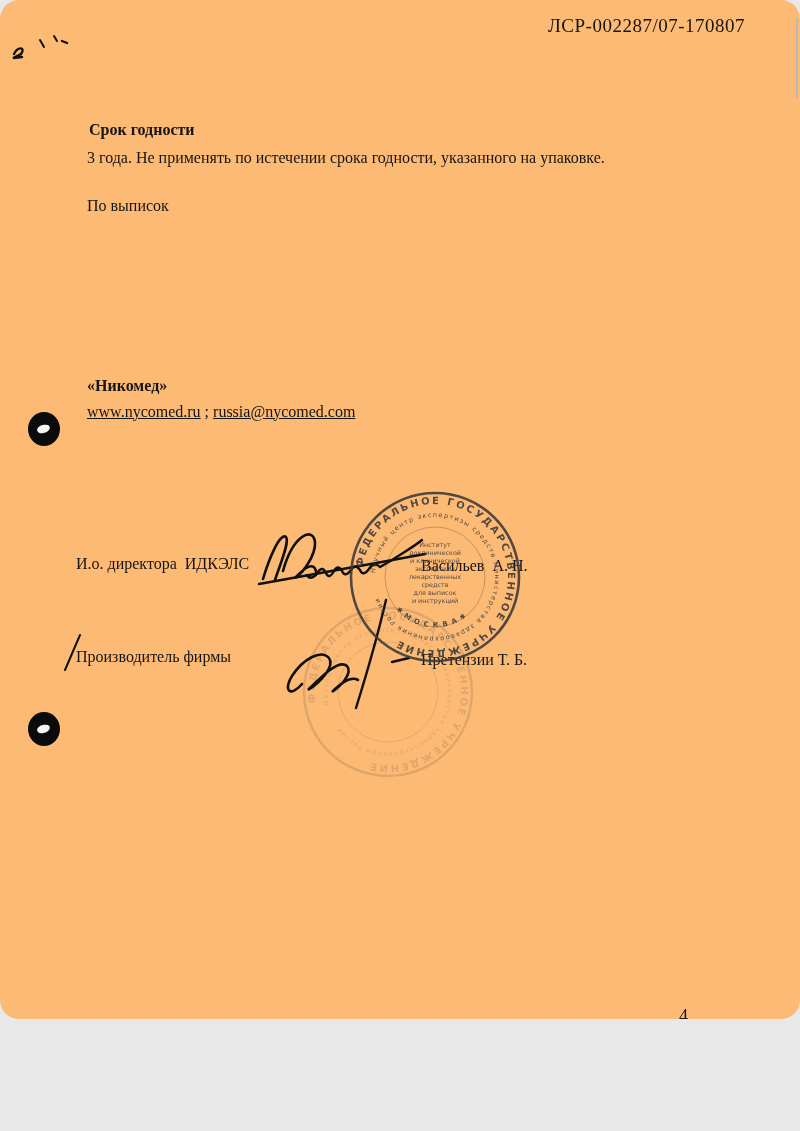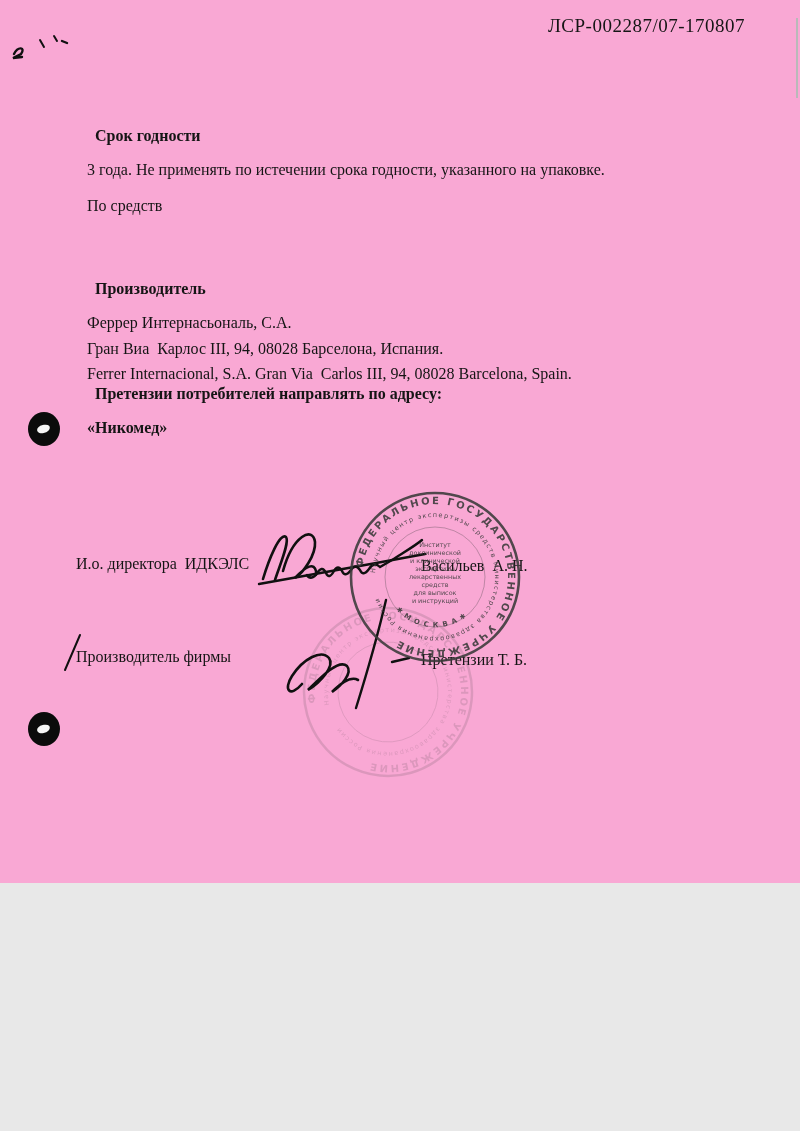--- a/index.html
+++ b/index.html
@@ -1,24 +1,24 @@
 <!DOCTYPE html>
 <html><head>
 <meta charset="utf-8">
 <style>
   html,body{margin:0;padding:0;background:#e8e8e8;}
   .page{
-    position:relative;width:800px;height:883px;margin:0 auto;
-    background:#f9a8d4;overflow:hidden;
-    font-family:"Liberation Serif", serif;color:#151515;
+    position:relative;width:800px;height:1019px;margin:0 auto;
+    background:#fdba74;overflow:hidden;
+    font-family:"Liberation Serif", serif;color:#151515;border-radius:19px;
   }
   .scan-edge{position:absolute;right:2px;top:18px;width:2px;height:80px;background:#b9b9b9;}
   .doc-number{position:absolute;top:15px;right:55px;font-size:19px;letter-spacing:.5px;}
   .sec{position:absolute;left:83px;width:580px;font-size:16px;line-height:21.5px;}
-  .sec h3{font-size:16px;font-weight:bold;margin:12px;line-height:22px;}
+  .sec h3{font-size:16px;font-weight:bold;margin:6px;line-height:22px;}
   .sec p{margin:4px;white-space:pre-wrap;}
   .sec p.b{font-weight:bold;}
   .u{text-decoration:underline;}
   .sig-role{position:absolute;left:76px;font-size:16px;white-space:pre-wrap;}
   .sig-name{position:absolute;left:421px;font-size:16px;white-space:pre-wrap;}
   .hole{position:absolute;width:32px;height:34px;background:#0b0b0b;border-radius:50%;}
   .hole .hole-center{position:absolute;left:9px;top:13px;width:13px;height:8px;background:#f5f5f5;border-radius:50% 40% 55% 45%;transform:rotate(-12deg);}
   .hole-1{left:28px;top:412px;}
   .hole-2{left:28px;top:712px;}
   .page-number{position:absolute;left:679px;top:1006px;font-size:18px;}
@@ -50,33 +50,27 @@
   <div class="hole hole-2">
       <div class="hole-center"></div>
     </div>
 
   <section class="sec" style="top:113px">
     <h3>Срок годности</h3>
     <p>3 года. Не применять по истечении срока годности, указанного на упаковке.</p>
   </section>
 
   <section class="sec" style="top:191px">
-    <p>По средств</p>
+    <p>По выписок</p>
   </section>
 
-  <section class="sec" style="top:266px">
-    <h3>Производитель</h3>
-    <p>Феррер Интернасьональ, С.А.</p>
-    <p>Гран Виа  Карлос III, 94, 08028 Барселона, Испания.</p>
-    <p>Ferrer Internacional, S.A. Gran Via  Carlos III, 94, 08028 Barcelona, Spain.</p>
-  </section>
 
   <section class="sec" style="top:371px">
-    <h3>Претензии потребителей направлять по адресу:</h3>
     <p class="b">«Никомед»</p>
+    <p><span class="u">www.nycomed.ru</span><span> ; </span><span class="u">russia@nycomed.com</span></p>
   </section>
 
   <div class="sig-role" style="top:555px">И.о. директора  ИДКЭЛС</div>
   <div class="sig-name" style="top:557px">Васильев  А. Н.</div>
 
   <div class="sig-role" style="top:648px">Производитель фирмы</div>
   <div class="sig-name" style="top:651px">Претензии Т. Б.</div>
 
   <svg style="left:58px;top:630px" width="30" height="45" viewBox="0 0 30 45">
     <path class="ink" stroke-width="2" d="M22,5 L7,40"></path>

